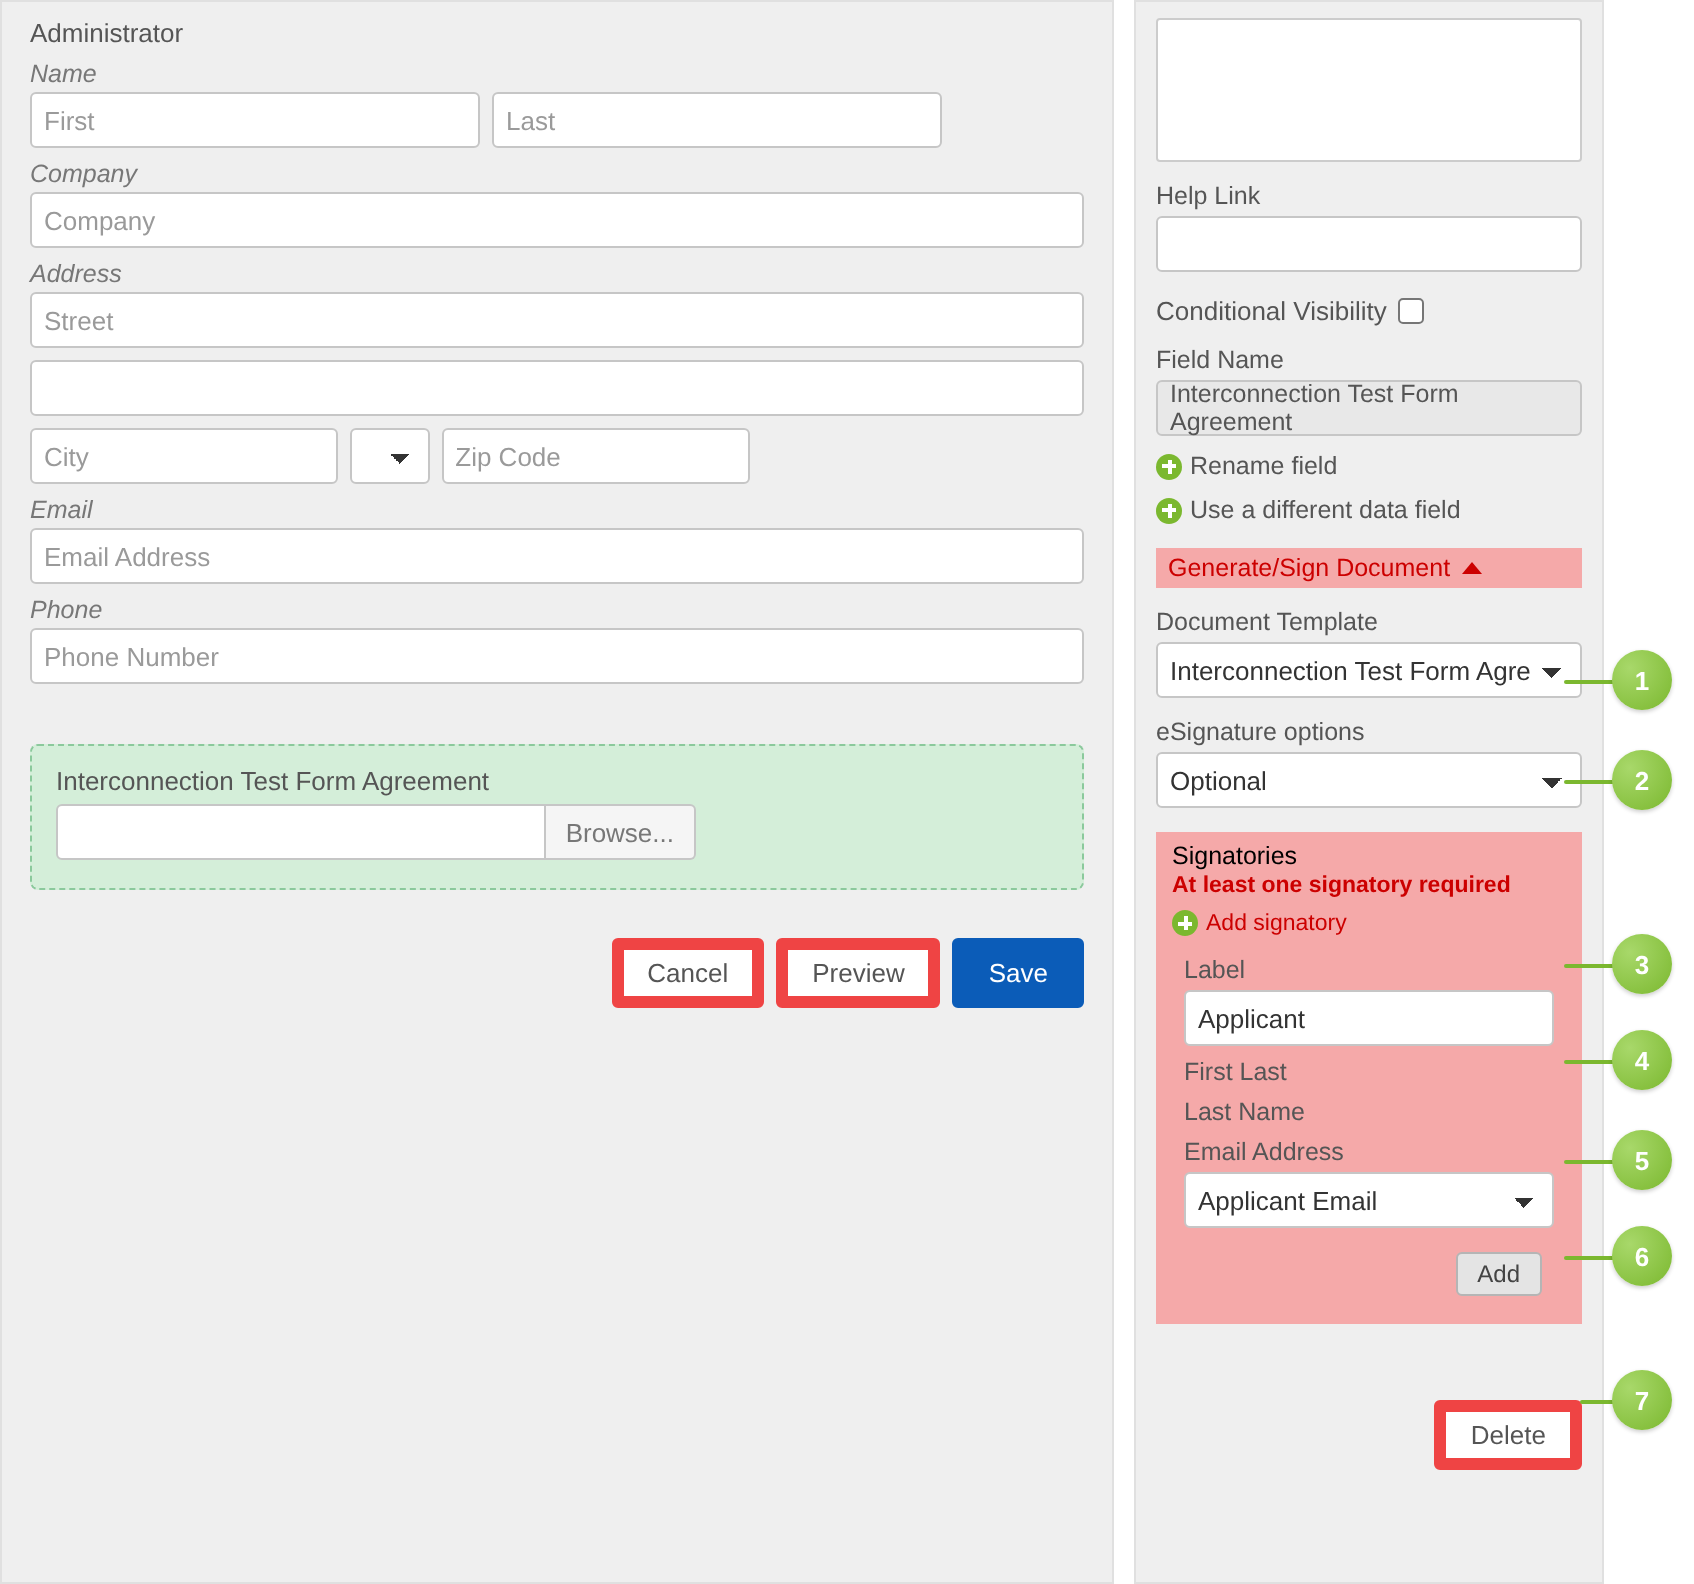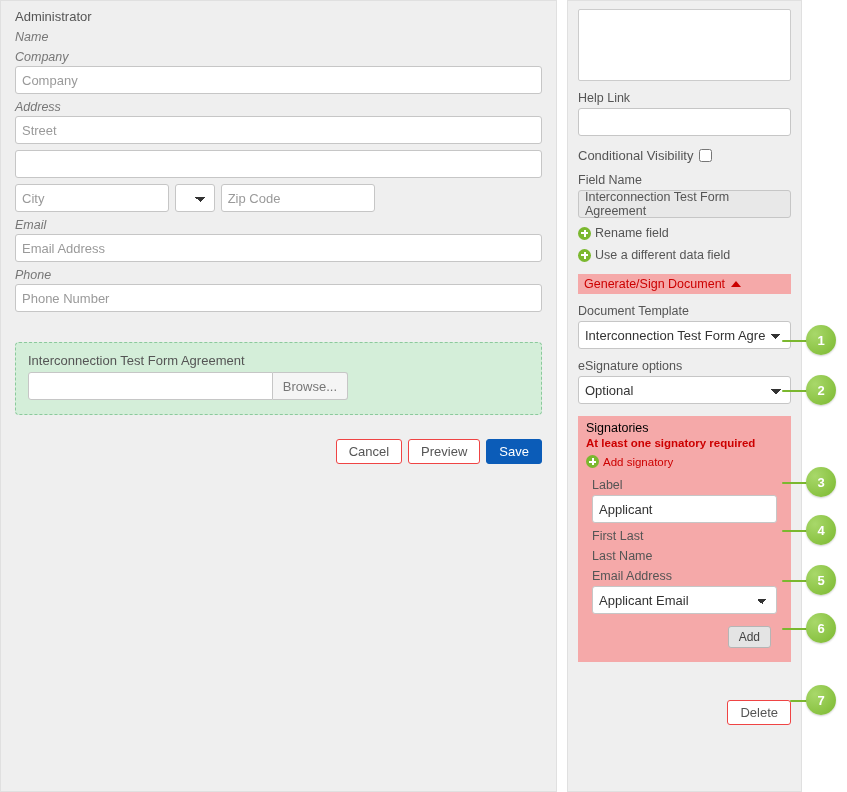--- a/index.html
+++ b/index.html
@@ -91,21 +91,21 @@
       border-bottom-right-radius:3px;
       cursor: pointer;
     }
     .bottom-buttons {
       margin-top: 24px;
       display: flex;
       gap: 6px;
       justify-content: flex-end;
     }
     .btn {
-      border: 1px solid #ef4444;
+      border: 6px solid #ef4444;
       background: #fff;
       color: #555;
       padding: 4px 12px;
       font-size: 13px;
       border-radius: 3px;
       cursor: pointer;
     }
     .btn-primary {
       background: #0b5cb8;
       border-color: #0b5cb8;
@@ -224,20 +224,24 @@
       background-repeat: no-repeat;
       padding-right: 24px;
     }
   </style>
 </head>
 <body>
 
 <div class="left-panel">
   <span class="section-title">Administrator</span>
   <span class="field-label">Name</span>
+  <div class="namerow">
+    <input type="text" placeholder="First" style="">
+    <input type="text" placeholder="Last" style="">
+  </div>
 
   <span class="field-label">Company</span>
   <input type="text" class="w220" placeholder="Company" style="">
 
   <span class="field-label">Address</span>
   <input type="text" class="addr-street" placeholder="Street" style="">
   <input type="text" class="addr-street" style="">
   <div class="addr-row">
     <input type="text" class="addr-city" placeholder="City" style="">
     <select class="addr-state"></select>

